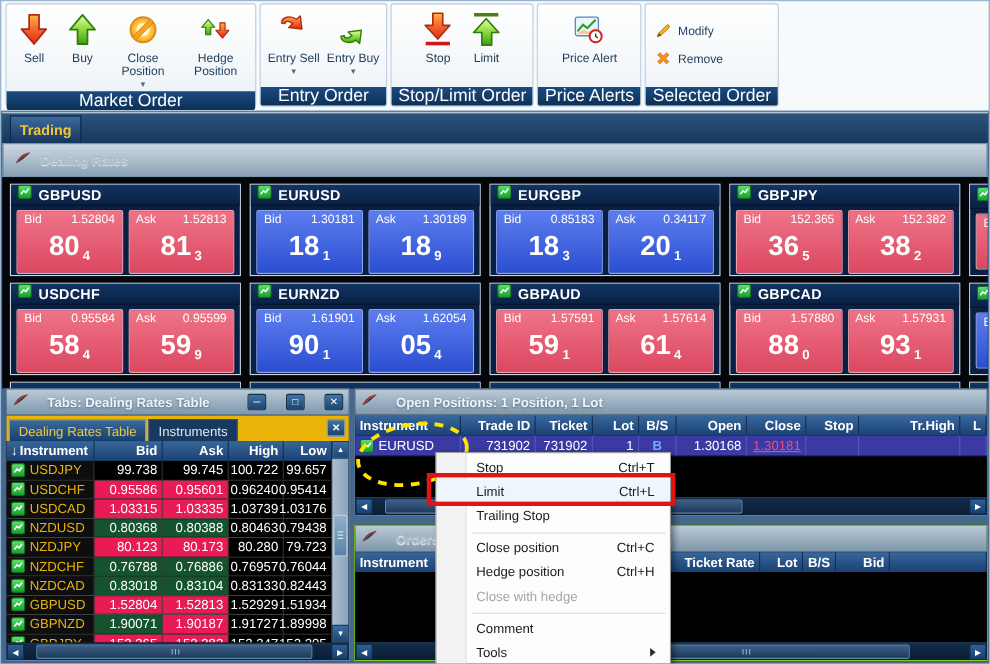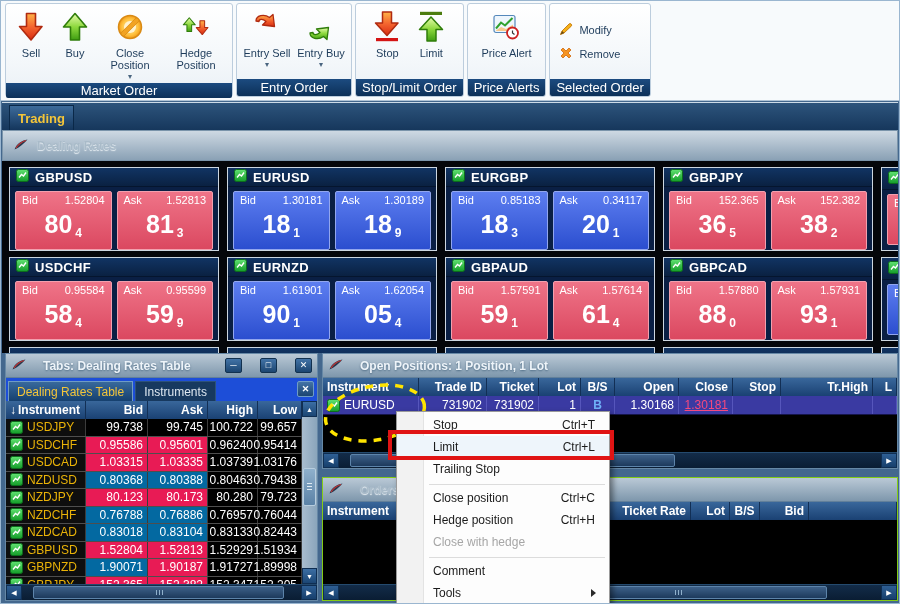--- a/index.html
+++ b/index.html
@@ -11,21 +11,21 @@
     border:1px solid #9ab6d0;
   }
   
   .ribbon { position:absolute; top:0; left:0; right:0; height:100px;
     background:#f7fafc; border-bottom:1px solid #b0c4d6;
     display:flex; align-items:stretch; gap:3px; padding:2px 3px 3px 4px; }
   .rgroup { background:linear-gradient(#ffffff,#f3f7fa 65%,#eaf0f6);
     border:1px solid #bccddd; border-radius:3px; display:flex; flex-direction:column; }
   .rgroup-body { flex:1; display:flex; align-items:stretch; justify-content:center; gap:2px; padding:2px 4px 0; }
   .rgroup-label { height:17px; background:linear-gradient(#1c4b80,#0c3058); color:#fff;
-    font-size:13px; display:flex; align-items:center; justify-content:center;
+    font-size:16px; display:flex; align-items:center; justify-content:center;
     border-radius:0 0 2px 2px; padding:0 6px; white-space:nowrap; }
   .big-btn { display:flex; flex-direction:column; align-items:center; width:52px;
     color:#1d3b5a; font-size:11px; text-align:center; line-height:12px; padding-top:4px; }
   .big-btn.w40 { width:42px; } .big-btn.w62 { width:64px; } .big-btn.w56 { width:58px; }
   .big-btn .icon { height:34px; display:flex; align-items:center; justify-content:center; margin-bottom:3px; }
   .dd::after { content:" \25BE"; font-size:8px; color:#4a6580; }
   .sel-body { display:flex; flex-direction:column; justify-content:center; align-items:flex-start; gap:6px; padding:0 8px; }
   .small-btn { display:flex; align-items:center; gap:5px; font-size:11px; color:#1d3b5a; }
   
   .trading-bar { position:absolute; top:101px; left:1px; right:1px; height:28px;
@@ -58,41 +58,41 @@
   .pip { font-size:12px; position:relative; top:4px; margin-left:3px; }
   
   .phead { height:24px; background:linear-gradient(#bac9d6,#7e97ac);
     display:flex; align-items:center; gap:16px; padding:0 5px; border-bottom:1px solid #62809a; flex:none; }
   .win-btn { width:17px; height:15px; margin-left:2px; flex:none;
     background:linear-gradient(#4273a6,#1c4571); border:1px solid #12314f; border-radius:2px;
     color:#fff; font-size:9px; line-height:12px; text-align:center; }
   
   .tabs-panel { position:absolute; left:4px; top:352px; width:313px; height:248px;
     border:1px solid #6688a6; background:#0b2138; display:flex; flex-direction:column; }
-  .tabbar { height:23px; background:#1d4ed8; display:flex; align-items:flex-end; gap:2px;
+  .tabbar { height:23px; background:#eab308; display:flex; align-items:flex-end; gap:2px;
     padding:2px 22px 0 2px; position:relative; flex:none; }
   .tab { height:20px; padding:0 8px; display:flex; align-items:center; font-size:12px; white-space:nowrap; }
   .tab.active { background:linear-gradient(#38699c,#16406e); color:#f3c53a; border:1px solid #6f9cc4; border-bottom:none; }
   .tab.inactive { background:#17395f; color:#dde7f0; border:1px solid #2c527a; border-bottom:none; }
   .tab-close { position:absolute; right:3px; top:3px; width:17px; height:16px;
     background:linear-gradient(#4273a6,#1c4571); border:1px solid #6f9cc4; border-radius:2px;
     color:#fff; font-size:9px; line-height:14px; text-align:center; font-weight:bold; }
   .dtable { flex:1; position:relative; overflow:hidden; background:#000; }
   .thead { display:flex; height:18px; background:linear-gradient(#39679b,#1a4173);
     color:#fff; font-size:12px; font-weight:bold; position:relative; z-index:2; }
   .th { padding:0 4px; border-right:1px solid #122f55; display:flex; align-items:center; flex:none; }
   .th.num { justify-content:flex-end; }
   .sort::before { content:"\2193"; margin-right:2px; font-weight:bold; }
   .c-inst{width:80px} .c-bid{width:62px} .c-ask{width:60px} .c-high{width:50px} .c-low{width:44px}
   .rows { position:absolute; top:18px; left:0; right:15px; bottom:0; overflow:hidden; background:#000; }
   .drow { display:flex; height:17.5px; border-bottom:1px solid #4e4e4e; }
   .cell { padding:0 4px; font-size:12px; color:#fff; display:flex; align-items:center;
     justify-content:flex-end; border-right:1px solid #3c3c3c; flex:none; }
   .cell.inst { justify-content:flex-start; color:#eab308; gap:4px; background:#0e0e0e; }
-  .cell.r { background:#e81b55; } .cell.b { background:#0369a1; } .cell.k { background:#000; }
+  .cell.r { background:#e81b55; } .cell.b { background:#14532d; } .cell.k { background:#000; }
   .vscroll { position:absolute; top:0; right:0; width:15px; bottom:0; z-index:3;
     background:linear-gradient(to right,#a9bdcf,#8aa5bb); display:flex; flex-direction:column; }
   .vs-arrow { height:16px; flex:none; background:linear-gradient(#3c6ea3,#1b4674);
     border:1px solid #0f2e52; color:#fff; font-size:7px; display:flex; align-items:center; justify-content:center; }
   .vs-track { flex:1; position:relative; }
   .vs-thumb { position:absolute; top:34%; height:38px; left:1px; right:1px;
     background:linear-gradient(#8fb0cc,#5b82a6); border:1px solid #b7cdde; border-radius:2px; }
   .vs-thumb::after { content:""; position:absolute; left:3px; right:3px; top:45%;
     border-top:1px solid #dfeaf2; box-shadow:0 3px 0 #dfeaf2, 0 -3px 0 #dfeaf2; }
   .hscroll { height:16px; display:flex; background:#0a1e36; border-top:1px solid #244a6e; flex:none; }

